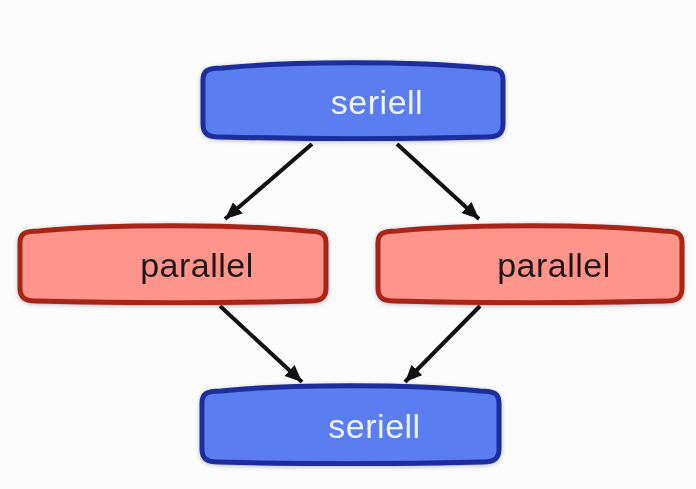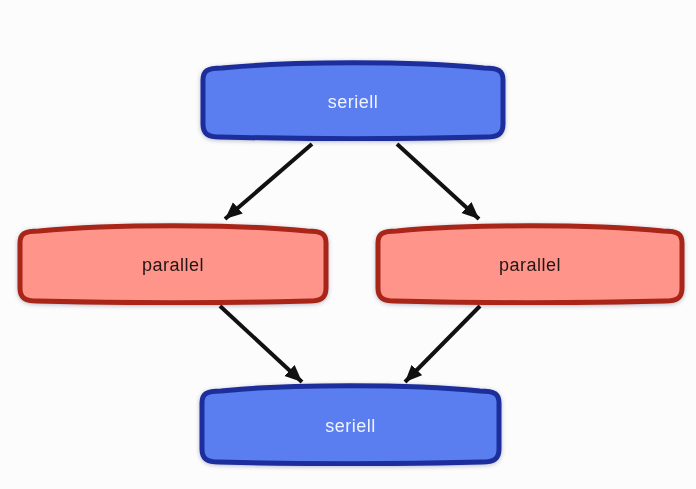--- a/index.html
+++ b/index.html
@@ -26,24 +26,25 @@
   }
   .node-shape {
     filter: drop-shadow(0px 1px 2px rgba(30, 30, 90, 0.30));
   }
   .node-label {
     position: absolute;
     display: flex;
     align-items: center;
     justify-content: center;
     text-align: center;
-    font-size: 18px;
+    font-size: 34px;
     letter-spacing: 0.5px;
     user-select: none;
     pointer-events: none;
+    padding-left: 24px;
   }
 </style>
 </head>
 <body>
 
 <div class="stage" style="background: rgb(252, 252, 252);">
   <svg class="diagram-svg" viewBox="0 0 696 489" xmlns="http://www.w3.org/2000/svg">
     <defs>
       <marker id="arrowhead" markerUnits="userSpaceOnUse" markerWidth="22" markerHeight="18" refX="17" refY="7.5" orient="auto">
         <path d="M0,0 L17,7.5 L0,15 Z" fill="#111111"></path>

